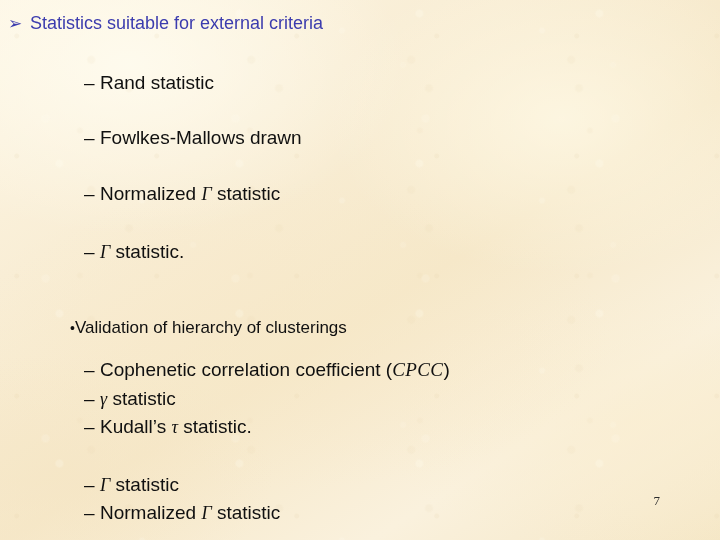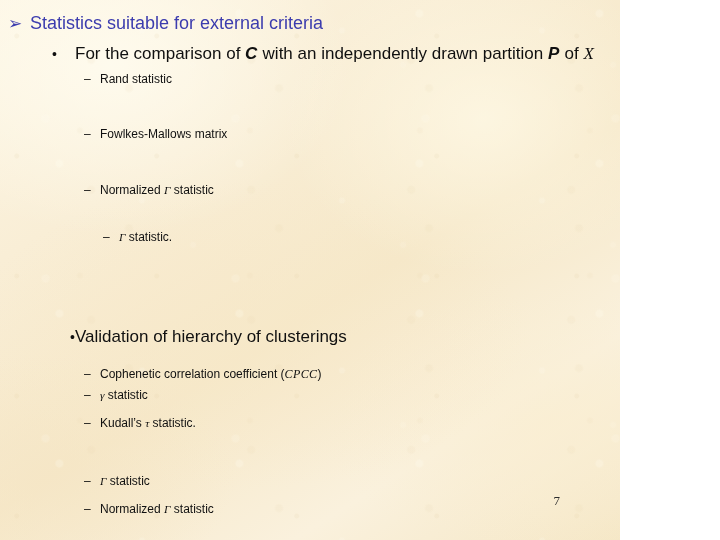--- a/index.html
+++ b/index.html
@@ -8,21 +8,21 @@
   }
   body {
     width: 720px;
     height: 540px;
     overflow: hidden;
     font-family: "Liberation Sans", sans-serif;
   }
 
   #slide {
     position: relative;
-    width: 620px;
+    width: 720px;
     height: 540px;
     box-sizing: border-box;
     background-color: #faf0d8;
     background-image:
       radial-gradient(ellipse 55% 45% at 18% 12%, rgba(255,252,240,0.85), rgba(255,252,240,0) 70%),
       radial-gradient(ellipse 45% 40% at 78% 22%, rgba(255,250,232,0.70), rgba(255,250,232,0) 72%),
       radial-gradient(ellipse 60% 38% at 40% 62%, rgba(247,232,200,0.55), rgba(247,232,200,0) 75%),
       radial-gradient(ellipse 50% 35% at 88% 78%, rgba(250,238,210,0.75), rgba(250,238,210,0) 72%),
       radial-gradient(ellipse 40% 30% at 8% 88%, rgba(245,229,196,0.60), rgba(245,229,196,0) 75%),
       linear-gradient(148deg, #fdf6e4 0%, #f9eed6 28%, #f6e8c9 55%, #faf1dd 78%, #f5e7c6 100%);
@@ -83,21 +83,21 @@
   .lvl2 .marker {
     display: inline-block;
     width: 23px;
     font-size: 14px;
     color: #101010;
   }
 
   
   .lvl3 {
     left: 84px;
-    font-size: 12px;
+    font-size: 19px;
     color: #101010;
   }
   .lvl3 .marker {
     display: inline-block;
     width: 16px;
     color: #101010;
   }
 
   
   .bolditalic {
@@ -135,49 +135,46 @@
 <div id="slide">
 
   <div id="paper-grain"></div>
 
   <div id="content">
 
     <div class="line lvl1" style="top:14px;">
       <span class="marker">➢</span><span>Statistics suitable for external criteria</span>
     </div>
 
-    <div class="line lvl2" style="top:45px;">
-      <span class="marker">•</span><span>For the comparison of </span><span class="bolditalic">C</span><span> with an independently drawn partition </span><span class="bolditalic">P</span><span> of </span><span class="mathit">X</span>
-    </div>
 
     <div class="line lvl3" style="top:73px;">
       <span class="marker">–</span><span>Rand statistic</span>
     </div>
 
 
     <div class="line lvl3" style="top:128px;">
-      <span class="marker">–</span><span>Fowlkes-Mallows matrix</span>
+      <span class="marker">–</span><span>Fowlkes-Mallows drawn</span>
     </div>
 
 
     <div class="line lvl3" style="top:184px;">
       <span class="marker">–</span><span>Normalized </span><span class="mathgreek">Γ</span><span> statistic</span>
     </div>
 
 
-    <div class="line lvl3" style="top:231px;margin-left:19px;">
+    <div class="line lvl3" style="top:242px;">
       <span class="marker">–</span><span></span><span class="mathgreek">Γ</span><span> statistic.</span>
     </div>
 
 
-    <div class="line lvl2" style="top:328px;text-align:right;">
+    <div class="line lvl2" style="top:319px;text-align:right;">
       <span class="marker">•</span><span>Validation of hierarchy of clusterings</span>
     </div>
 
-    <div class="line lvl3" style="top:368px;">
+    <div class="line lvl3" style="top:360px;">
       <span class="marker">–</span><span>Cophenetic correlation coefficient (</span><span class="mathit">CPCC</span><span>)</span>
     </div>
 
     <div class="line lvl3" style="top:389px;">
       <span class="marker">–</span><span></span><span class="mathgreek">γ</span><span> statistic</span>
     </div>
 
     <div class="line lvl3" style="top:417px;">
       <span class="marker">–</span><span>Kudall’s </span><span class="mathgreek">τ</span><span> statistic.</span>
     </div>

